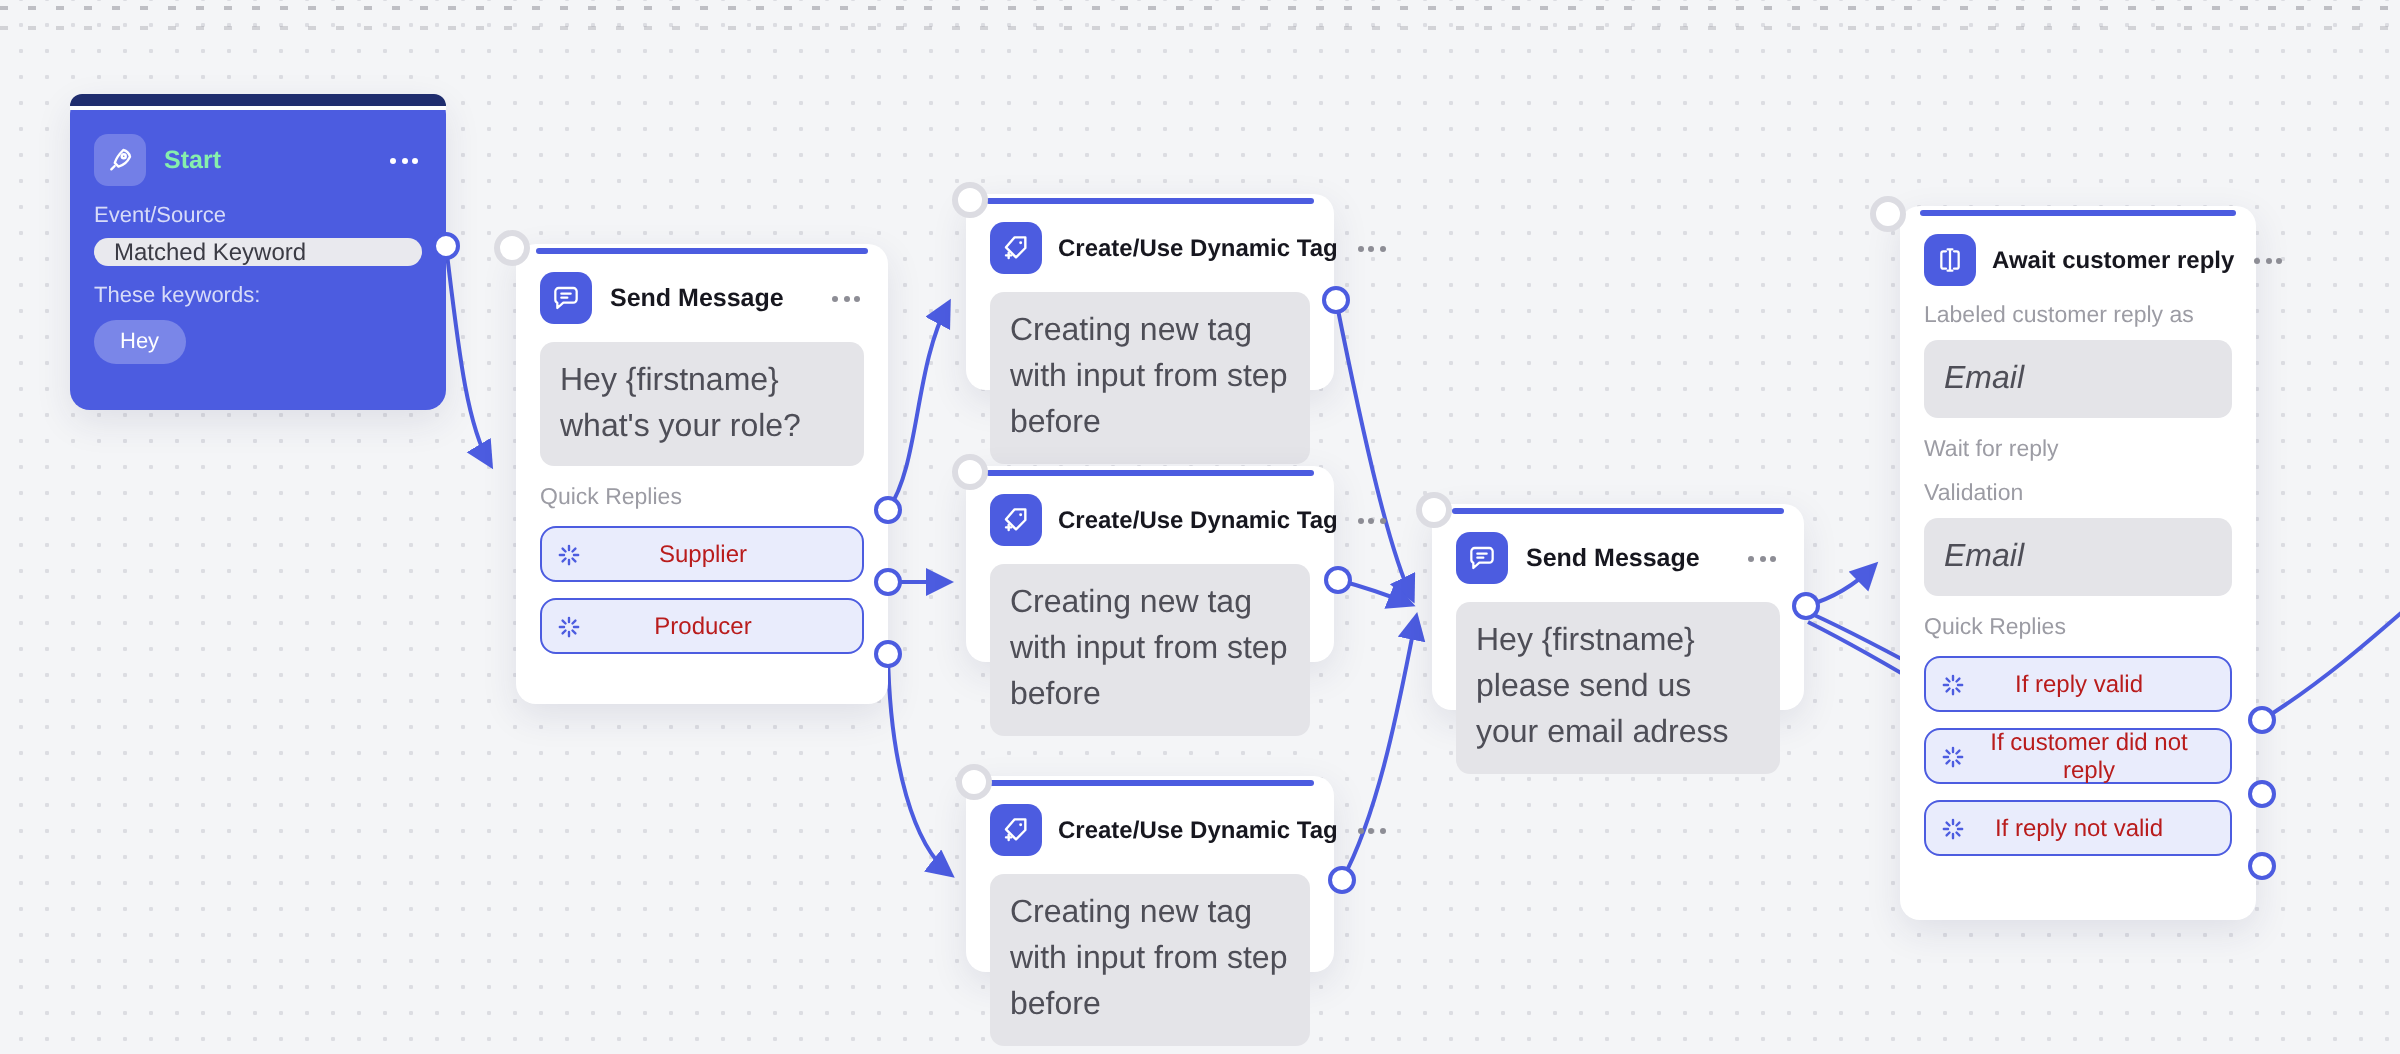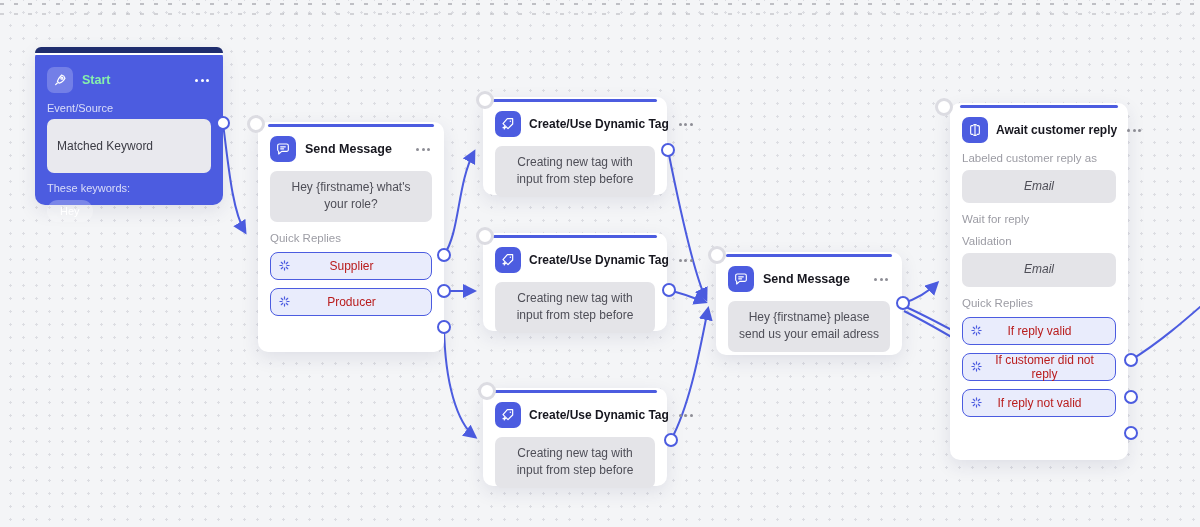--- a/index.html
+++ b/index.html
@@ -23,39 +23,39 @@
   .white-card{background:#fff;padding:11px 12px;}
   .accent{position:absolute;top:2px;left:10px;right:10px;height:3px;border-radius:3px;background:#4c5ce0;}
   .node-header{display:flex;align-items:center;gap:9px;margin-top:3px;}
   .hicon{width:26px;height:26px;border-radius:7px;background:#4c5ce0;flex:0 0 auto;
     display:flex;align-items:center;justify-content:center;}
   .hicon svg{width:16px;height:16px;}
   .title{font-size:12.5px;font-weight:bold;color:#17171f;flex:1 1 auto;white-space:nowrap;}
   .menu{display:flex;gap:2.5px;align-items:center;cursor:pointer;flex:0 0 auto;padding:2px;}
   .menu i{width:3px;height:3px;border-radius:50%;background:#8d8d95;display:block;}
   .gray-box{background:#e4e4e8;border-radius:7px;padding:8px 10px;margin-top:9px;
-    font-size:12px;line-height:1.45;color:#4e4e57;text-align:center;}
+    font-size:16px;line-height:1.45;color:#4e4e57;}
   .field-label{font-size:11.5px;color:#9c9ca4;margin-top:10px;}
   .field-label.first{margin-top:9px;}
   .gray-box.single{margin-top:6px;padding:8px 10px;font-style:italic;}
   .qr-btn{display:flex;align-items:center;height:28px;box-sizing:border-box;
     border:1.5px solid #4c5ce0;border-radius:8px;background:#e9ecfc;margin-top:8px;
     padding:0 8px;cursor:pointer;}
   .qr-btn .spark{flex:0 0 auto;display:flex;}
   .qr-btn .qr-label{flex:1 1 auto;text-align:center;font-size:12px;color:#b91c1c;padding-right:10px;}
   
   .start-node{background:#4c5ce0;}
   .start-top{height:6px;background:#1f2d6e;border-radius:10px 10px 0 0;}
   .start-divider{height:2px;background:#ffffff;}
   .start-body{padding:9px 12px;}
   .start-node .title{color:#86efac;}
   .start-node .hicon{background:rgba(255,255,255,.22);}
   .start-node .menu i{background:#fff;}
   .blue-label{font-size:11px;color:rgba(255,255,255,.78);margin-top:9px;}
-  .input-box{background:#e9e9ee;border-radius:7px;padding:20px 10px;margin-top:5px;
+  .input-box{background:#e9e9ee;border-radius:7px;padding:0 10px;margin-top:5px;
     font-size:12px;color:#3b3b44;}
   .pill{display:inline-block;background:rgba(255,255,255,.26);color:#fff;font-size:11px;
     padding:5px 13px;border-radius:13px;margin-top:6px;}
   
   .port{position:absolute;border-radius:50%;background:#fff;z-index:3;box-sizing:border-box;}
   .port.out{width:14px;height:14px;border:2.5px solid #4c5ce0;}
   .port.in{width:18px;height:18px;border:3px solid #dcdce2;}
 </style>
 </head>
 <body>

